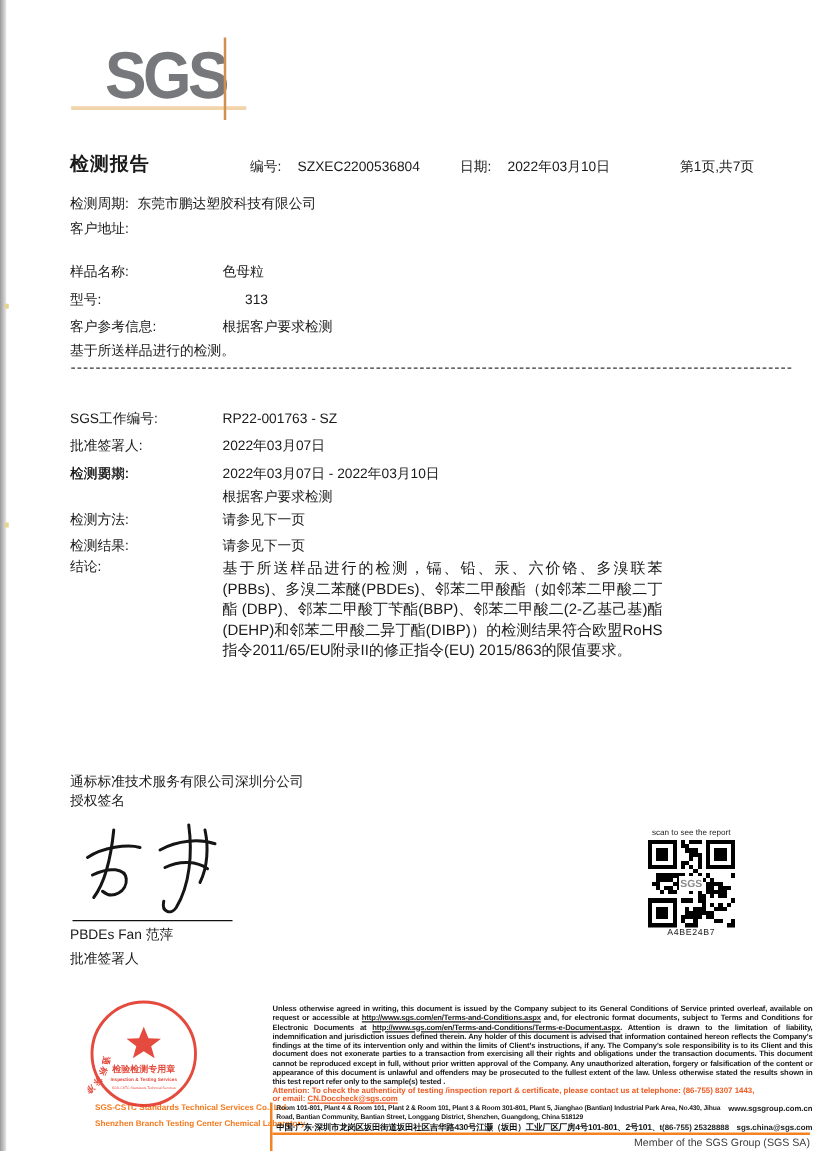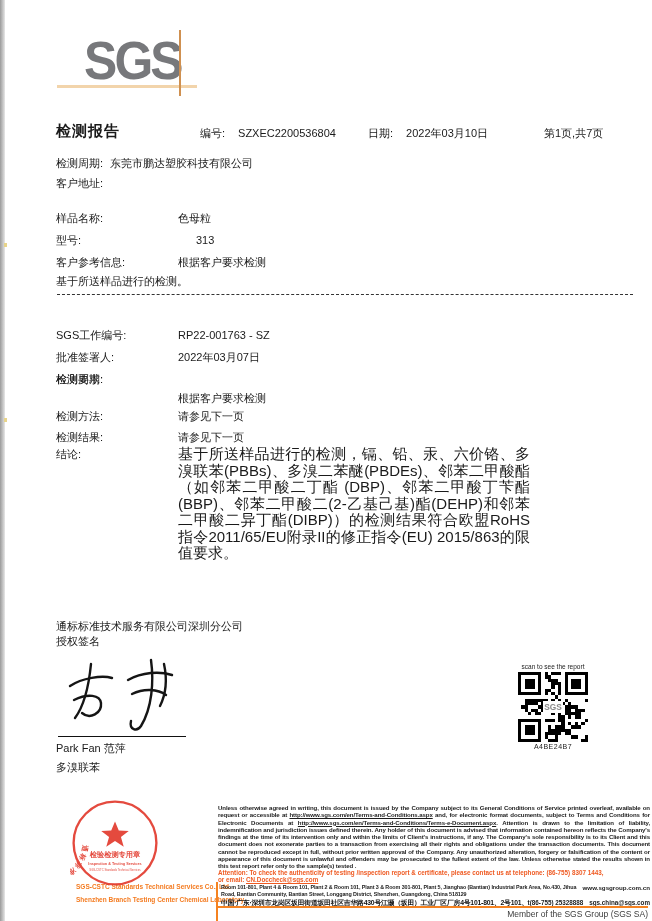--- a/index.html
+++ b/index.html
@@ -17,21 +17,21 @@
   .logo-vline{position:absolute;left:179px;top:30px;width:2px;height:66px;background:#cf9050;}
   
   .rpt-title{position:absolute;left:56px;top:122px;font-size:15px;font-weight:700;letter-spacing:1px;}
   .hdr-item{position:absolute;top:126px;font-size:11px;white-space:nowrap;}
   .hdr-item .v{margin-left:13px;}
   
   .dash{position:absolute;left:57px;top:294px;width:576px;border-top:1.2px dashed #333;}
   
   .lbl{position:absolute;left:56px;}
   .val{position:absolute;}
-  .conc-text{position:absolute;left:178px;top:446px;width:352px;font-size:15px;
+  .conc-text{position:absolute;left:178px;top:446px;width:352px;font-size:12px;
              line-height:16.5px;text-align:justify;white-space:normal;}
   
   .sig-svg{position:absolute;left:58px;top:650px;width:140px;height:85px;}
   .sig-line{position:absolute;left:58px;top:736px;width:128px;border-top:1.5px solid #111;}
   
   .qr-wrap{position:absolute;left:503px;top:662px;width:100px;text-align:center;}
   .qr-cap{font-size:6.5px;color:#222;line-height:9px;white-space:nowrap;}
   .qr-svg{width:70px;height:70px;display:block;margin:1px auto 0;}
   .qr-code{font-size:7px;color:#222;line-height:9px;letter-spacing:.5px;}
   
@@ -89,20 +89,21 @@
   <div class="val t11" style="left:178px;top:255px">根据客户要求检测</div>
   <div class="lbl t11" style="top:274px">基于所送样品进行的检测。</div>
 
   <div class="dash"></div>
 
   <div class="lbl t11" style="top:328px">SGS工作编号:</div>
   <div class="val t11" style="left:178px;top:328px">RP22-001763 - SZ</div>
   <div class="lbl t11" style="top:350px">批准签署人:</div>
   <div class="val t11" style="left:178px;top:350px">2022年03月07日</div>
   <div class="lbl t11" style="top:372px">检测周期:</div>
+  <div class="val t11" style="left:178px;top:372px">2022年03月07日 - 2022年03月10日</div>
   <div class="lbl t11" style="top:372px">检测要求:</div>
   <div class="val t11" style="left:178px;top:391px">根据客户要求检测</div>
   <div class="lbl t11" style="top:409px">检测方法:</div>
   <div class="val t11" style="left:178px;top:409px">请参见下一页</div>
   <div class="lbl t11" style="top:430px">检测结果:</div>
   <div class="val t11" style="left:178px;top:430px">请参见下一页</div>
 
   <div class="lbl t11" style="top:447px">结论:</div>
   <div class="conc-text">基于所送样品进行的检测，镉、铅、汞、六价铬、多溴联苯(PBBs)、多溴二苯醚(PBDEs)、邻苯二甲酸酯（如邻苯二甲酸二丁酯 (DBP)、邻苯二甲酸丁苄酯(BBP)、邻苯二甲酸二(2-乙基己基)酯(DEHP)和邻苯二甲酸二异丁酯(DIBP)）的检测结果符合欧盟RoHS指令2011/65/EU附录II的修正指令(EU) 2015/863的限值要求。</div>
 
@@ -113,22 +114,22 @@
       <path d="M12 36 C24 28 44 25 54 28"></path>
       <path d="M33 14 C31 34 26 56 17 68"></path>
       <path d="M16 50 C30 43 42 45 43 53 C44 63 32 70 24 63"></path>
       <path d="M70 30 C84 22 102 21 114 25"></path>
       <path d="M93 10 C96 32 94 58 83 76 C79 82 71 80 73 71"></path>
       <path d="M74 44 C86 38 100 39 108 45"></path>
       <path d="M106 14 C109 28 108 44 102 56"></path>
     </g>
   </svg>
   <div class="sig-line"></div>
-  <div class="lbl t11" style="top:741px">Park Fan 范萍</div>
-  <div class="lbl t11" style="top:760px">多溴联苯</div>
+  <div class="lbl t11" style="top:741px">PBDEs Fan 范萍</div>
+  <div class="lbl t11" style="top:760px">批准签署人</div>
 
   <div class="qr-wrap">
     <div class="qr-cap">scan to see the report</div>
     <svg id="qr-svg" class="qr-svg" viewBox="0 0 21 21" shape-rendering="crispEdges">
         <rect x="8" y="0" width="1" height="1" fill="#000"></rect>
         <rect x="10" y="0" width="1" height="1" fill="#000"></rect>
         <rect x="11" y="0" width="1" height="1" fill="#000"></rect>
         <rect x="12" y="0" width="1" height="1" fill="#000"></rect>
         <rect x="8" y="1" width="1" height="1" fill="#000"></rect>
         <rect x="9" y="1" width="1" height="1" fill="#000"></rect>

